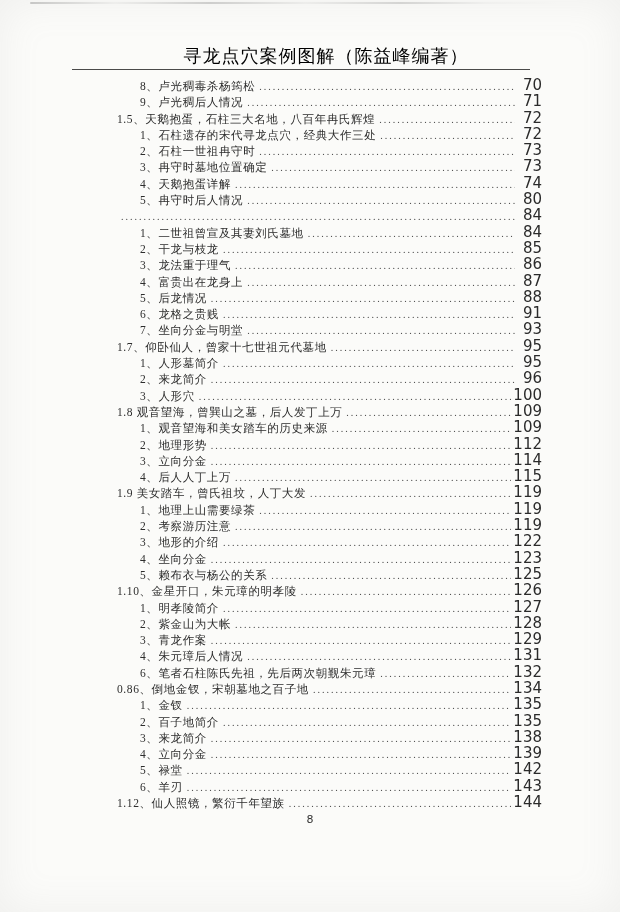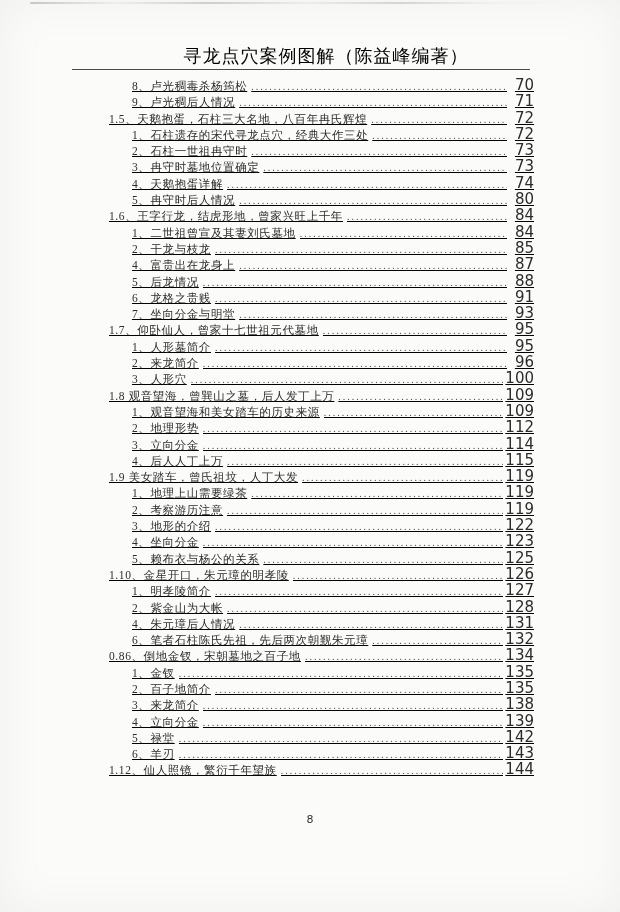--- a/index.html
+++ b/index.html
@@ -23,21 +23,21 @@
   .header-title {
     position:absolute; top:44px; left:16px; width:100%;
     text-align:center;
     font-size:18px; color:#000000; letter-spacing:1px;
   }
   .header-rule {
     position:absolute; top:69px; left:72px; width:458px;
     border-top:1.6px solid #4a4a4a;
   }
   .toc-list {
-    position:absolute; top:77px; left:76px; width:458px;text-decoration:underline;
+    position:absolute; top:77px; left:84px; width:458px;
   }
   .toc-row {
     display:flex; align-items:baseline;
     height:16.3px; line-height:16.3px;
     font-size:11.5px; color:#2d2d2d;
   }
   .toc-row.section { padding-left:33px;justify-content:space-between; }
   .toc-row.sub     { padding-left:56px; }
   .toc-label { white-space:nowrap; letter-spacing:0.6px; }
   .toc-dots {
@@ -107,35 +107,39 @@
       <span class="toc-label">4、天鹅抱蛋详解</span>
       <span class="toc-dots"></span>
       <span class="toc-page">74</span>
     </div>
       <div class="toc-row sub">
       <span class="toc-label">5、冉守时后人情况</span>
       <span class="toc-dots"></span>
       <span class="toc-page">80</span>
     </div>
       <div class="toc-row section">
-      <span class="toc-label">1.6、王字行龙，结虎形地，曾家兴旺上千年</span>
       <span class="toc-dots"></span>
       <span class="toc-page">84</span>
     </div>
       <div class="toc-row sub">
       <span class="toc-label">1、二世祖曾宣及其妻刘氏墓地</span>
       <span class="toc-dots"></span>
       <span class="toc-page">84</span>
     </div>
       <div class="toc-row sub">
       <span class="toc-label">2、干龙与枝龙</span>
       <span class="toc-dots"></span>
       <span class="toc-page">85</span>
     </div>
       <div class="toc-row sub">
+      <span class="toc-label">3、龙法重于理气</span>
+      <span class="toc-dots"></span>
+      <span class="toc-page">86</span>
+    </div>
+      <div class="toc-row sub">
       <span class="toc-label">4、富贵出在龙身上</span>
       <span class="toc-dots"></span>
       <span class="toc-page">87</span>
     </div>
       <div class="toc-row sub">
       <span class="toc-label">5、后龙情况</span>
       <span class="toc-dots"></span>
       <span class="toc-page">88</span>
     </div>
       <div class="toc-row sub">
@@ -232,20 +236,25 @@
       <span class="toc-label">1、明孝陵简介</span>
       <span class="toc-dots"></span>
       <span class="toc-page">127</span>
     </div>
       <div class="toc-row sub">
       <span class="toc-label">2、紫金山为大帐</span>
       <span class="toc-dots"></span>
       <span class="toc-page">128</span>
     </div>
       <div class="toc-row sub">
+      <span class="toc-label">3、青龙作案</span>
+      <span class="toc-dots"></span>
+      <span class="toc-page">129</span>
+    </div>
+      <div class="toc-row sub">
       <span class="toc-label">4、朱元璋后人情况</span>
       <span class="toc-dots"></span>
       <span class="toc-page">131</span>
     </div>
       <div class="toc-row sub">
       <span class="toc-label">6、笔者石柱陈氏先祖，先后两次朝觐朱元璋</span>
       <span class="toc-dots"></span>
       <span class="toc-page">132</span>
     </div>
       <div class="toc-row section">

